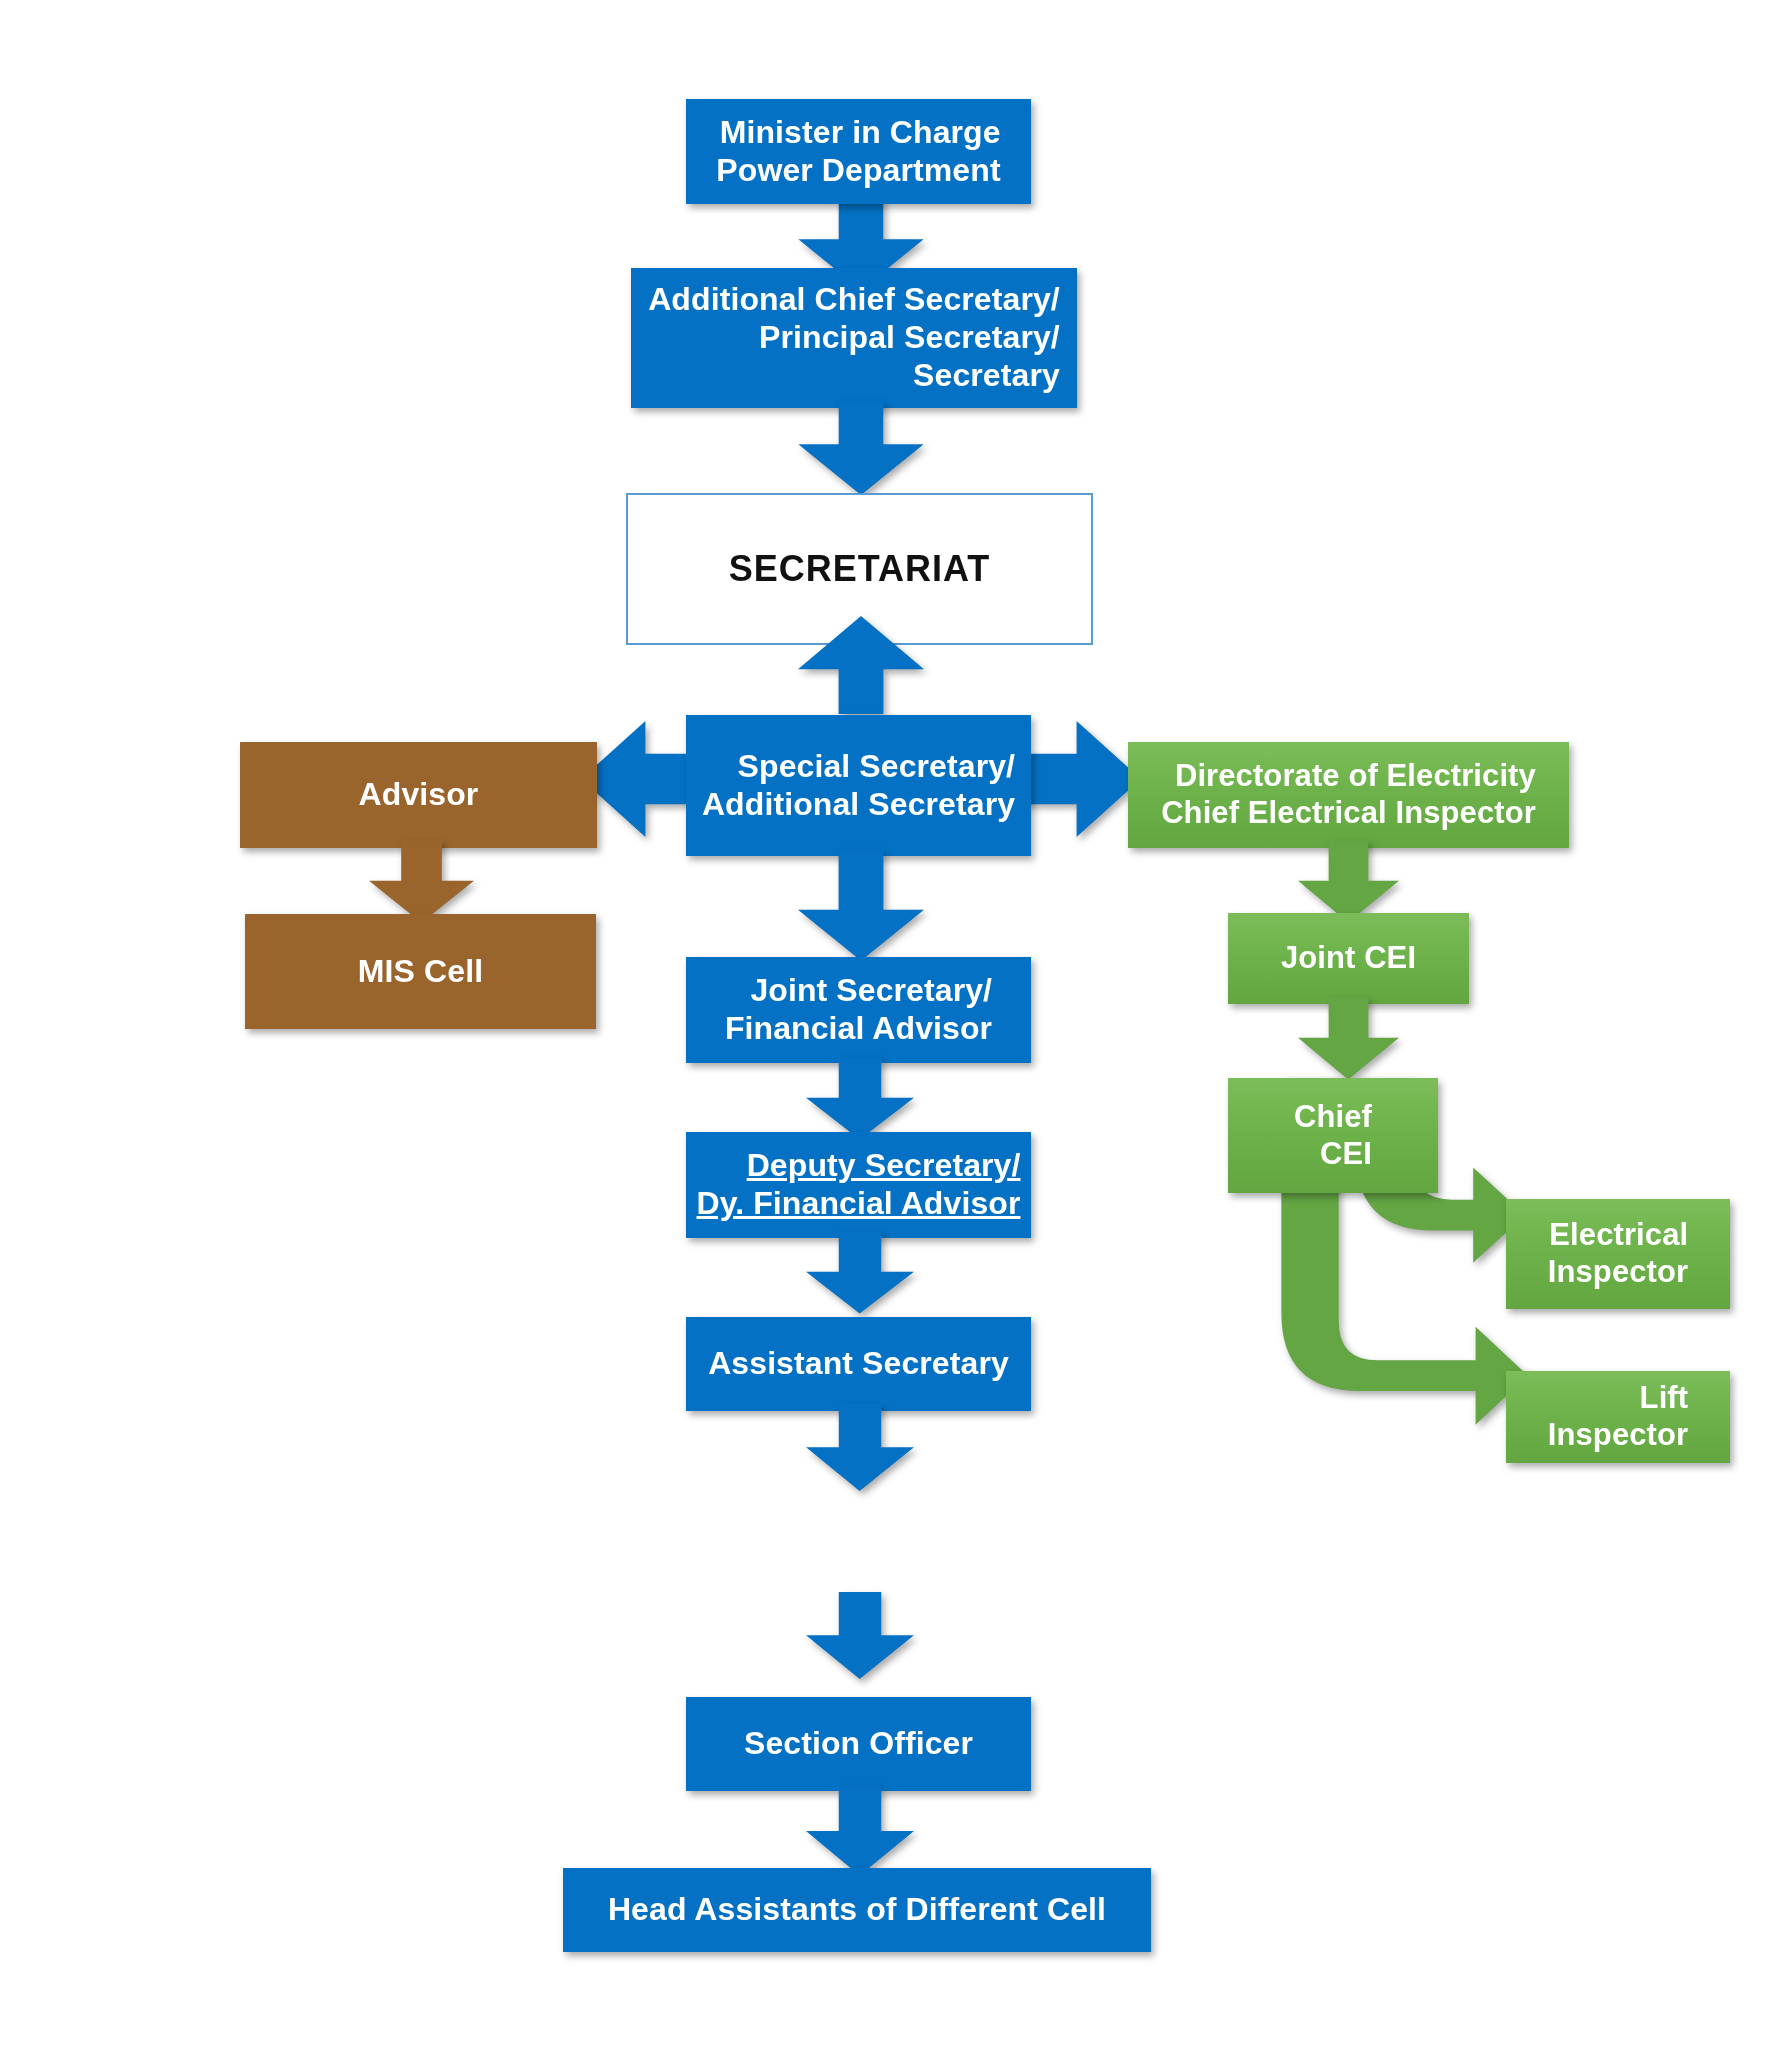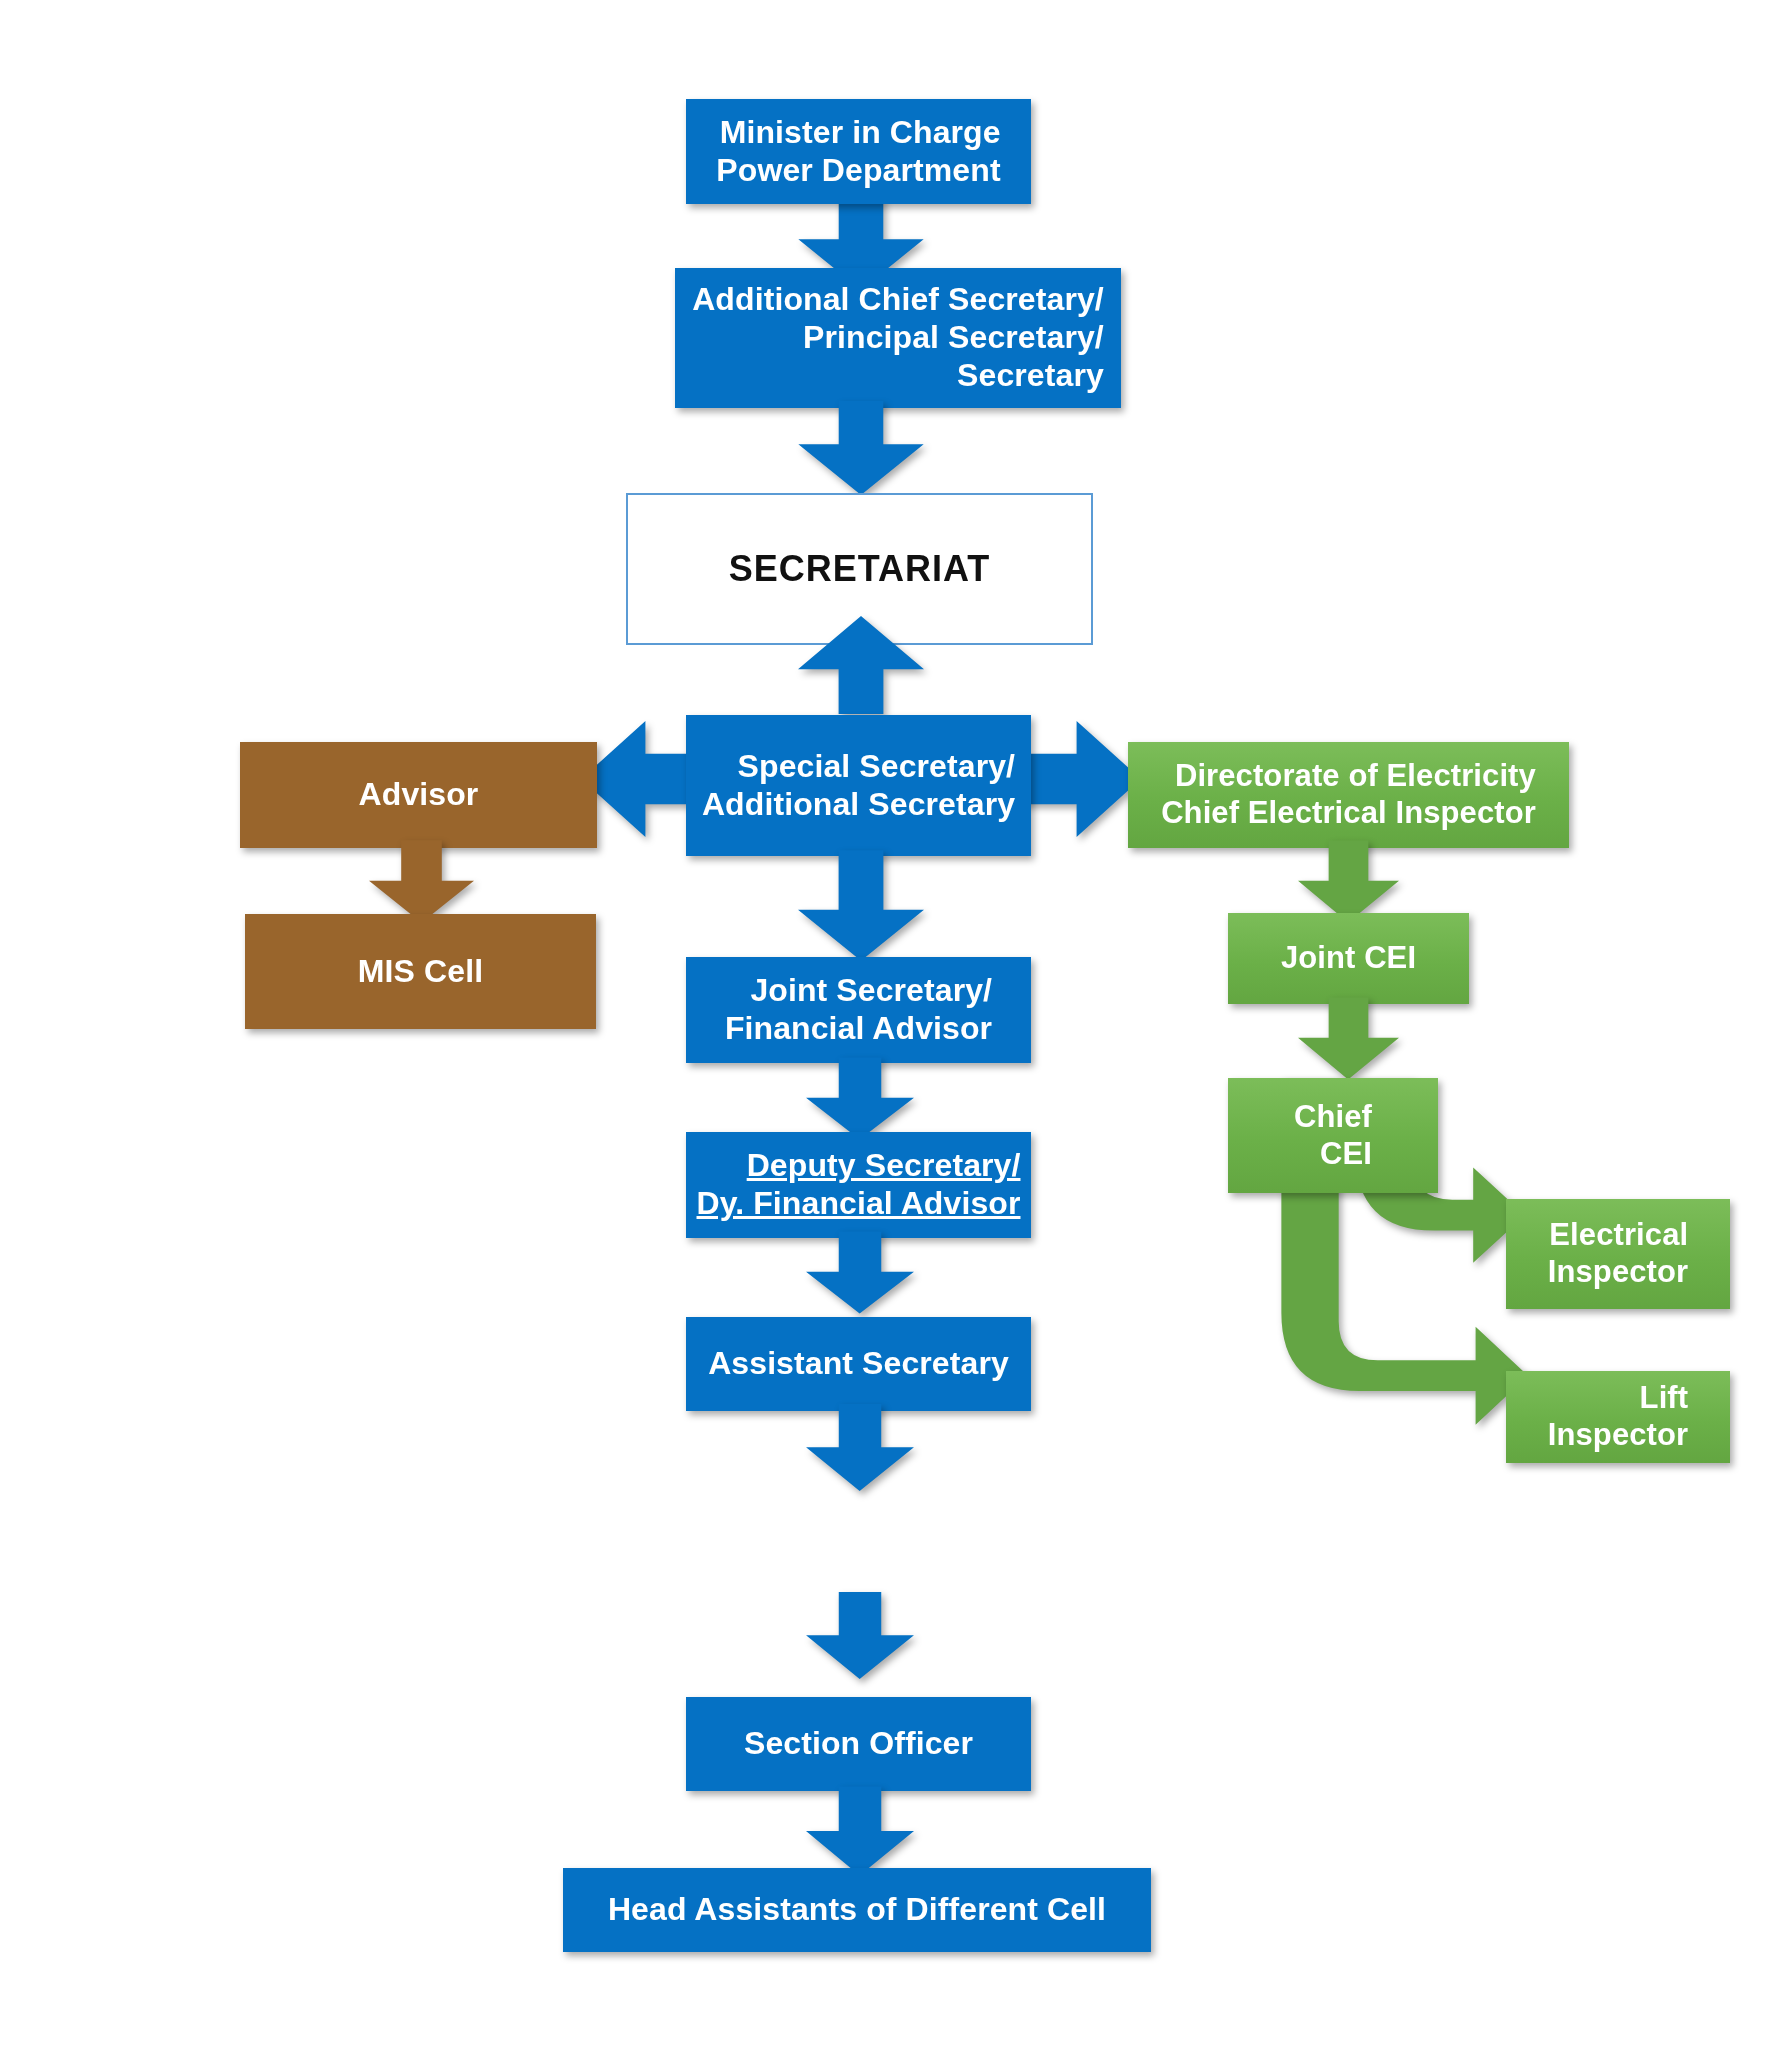--- a/index.html
+++ b/index.html
@@ -73,21 +73,21 @@
 
   <div class="arrow" style="left:798px; top:196px; width:126px; height:94px;">
     <svg width="126" height="94" viewBox="0 0 180 135">
       <polygon points="58,0 122,0 122,62 180,62 90,135 0,62 58,62" fill="#0571C4"></polygon>
     </svg>
   </div>
 
   <div class="node blue fs-46" style="left:686px; top:99px; width:345px; height:105px;">Minister in Charge
 Power Department</div>
 
-  <div class="node blue fs-46" style="left:631px; top:268px; width:446px; height:140px;margin-left:44px;">Additional Chief Secretary/
+  <div class="node blue fs-46" style="left:631px; top:268px; width:446px; height:140px;">Additional Chief Secretary/
 Principal Secretary/
 Secretary</div>
 
   <div class="arrow" style="left:798px; top:401px; width:126px; height:94px;">
     <svg width="126" height="94" viewBox="0 0 180 135">
       <polygon points="58,0 122,0 122,62 180,62 90,135 0,62 58,62" fill="#0571C4"></polygon>
     </svg>
   </div>
 
   <div class="node secretariat fs-52" style="left:626px; top:493px; width:467px; height:152px;">SECRETARIAT</div>

